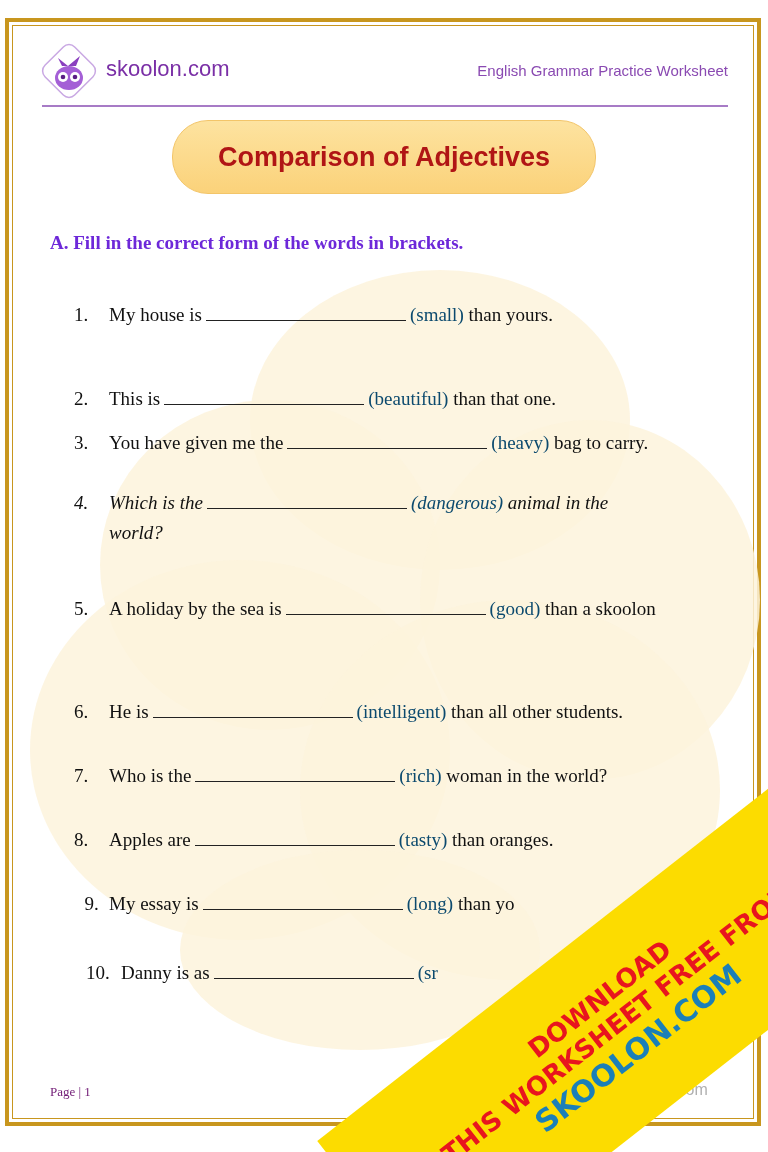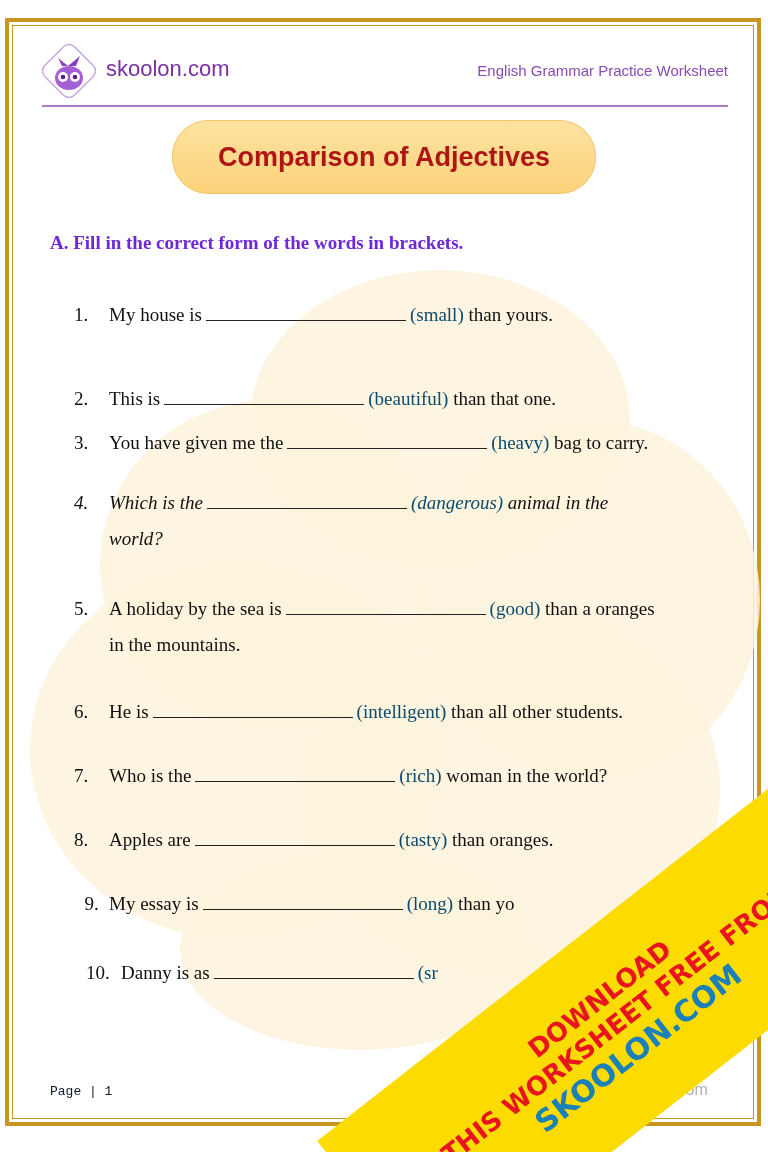--- a/index.html
+++ b/index.html
@@ -12,22 +12,22 @@
   .brand { position:absolute; left:68px; top:18px; font-family:"Liberation Sans", sans-serif; font-size:22px; color:#7a2fa6; }
   .subtitle { position:absolute; right:0; top:24px; font-family:Liberation Sans, sans-serif; font-size:15px; color:#8a4ab2; }
   .header-rule { position:absolute; left:42px; top:105px; width:686px; height:2px; background:#a77bc6; }
   .title-pill { position:absolute; left:172px; top:120px; width:422px; height:72px; border-radius:36px; background:linear-gradient(#fde3a0,#fbd27a); border:1px solid #f3c569; display:flex; align-items:center; justify-content:center; }
   .title-text { font-family:"Liberation Sans", sans-serif; font-weight:bold; font-size:27px; color:#b01515; }
   .instruction { position:absolute; left:50px; top:232px; font-size:19px; font-weight:bold; color:#6d28d9; }
   .q { position:absolute; left:74px; font-size:19px; color:#111; white-space:nowrap; }
   .q .num { display:inline-block; width:35px; }
   .q .blank { display:inline-block; width:200px; border-bottom:1px solid #222; height:14px; margin:0 4px; }
   .q .hint { color:#0c4a6e; }
-  .q .cont { display:block; padding-left:35px; margin-top:14px; }
-  .footer-page { position:absolute; left:50px; top:1084px; font-family:Liberation Mono, monospace; font-size:13px; color:#0f172a; }
+  .q .cont { display:block; padding-left:35px; margin-top:8px; }
+  .footer-page { position:absolute; left:50px; top:1084px; font-family:Liberation Serif, serif; font-size:13px; color:#701a75; }
   .footer-site { position:absolute; left:618px; top:1081px; font-family:"Liberation Sans", sans-serif; font-size:16px; color:#b0b0b0; }
   .banner { position:absolute; left:310px; top:930px; width:620px; height:190px; background:#fcdc00; transform:rotate(-38deg); transform-origin:center; display:flex; flex-direction:column; align-items:center; justify-content:center; font-family:"DejaVu Sans", sans-serif; font-weight:bold; line-height:1.15; }
   .banner .l1 { color:#e8151e; font-size:26px; }
   .banner .l2 { color:#e8151e; font-size:26px; }
   .banner .l3 { color:#1b7fb8; font-size:30px; }
 </style>
 </head>
 <body>
 
 <div class="frame-outer"></div>
@@ -70,22 +70,21 @@
   <span class="num">2.</span><span>This is</span><span class="blank"></span><span class="hint">(beautiful)</span> <span>than that one.</span>
 </div>
 <div class="q" style="top:432px;">
   <span class="num">3.</span><span>You have given me the</span><span class="blank"></span><span class="hint">(heavy)</span> <span>bag to carry.</span>
 </div>
 <div class="q" style="top:492px;font-style:italic;">
   <span class="num">4.</span><span>Which is the</span><span class="blank"></span><span class="hint">(dangerous)</span> <span>animal in the</span>
   <span class="cont">world?</span>
 </div>
 <div class="q" style="top:598px;">
-  <span class="num">5.</span><span>A holiday by the sea is</span><span class="blank"></span><span class="hint">(good)</span> <span>than a oranges</span>
-  <span class="cont">in the mountains.</span>
+  <span class="num">5.</span><span>A holiday by the sea is</span><span class="blank"></span><span class="hint">(good)</span> <span>than a skoolon</span>
 </div>
 <div class="q" style="top:701px;">
   <span class="num">6.</span><span>He is</span><span class="blank"></span><span class="hint">(intelligent)</span> <span>than all other students.</span>
 </div>
 <div class="q" style="top:765px;">
   <span class="num">7.</span><span>Who is the</span><span class="blank"></span><span class="hint">(rich)</span> <span>woman in the world?</span>
 </div>
 <div class="q" style="top:829px;">
   <span class="num">8.</span><span>Apples are</span><span class="blank"></span><span class="hint">(tasty)</span> <span>than oranges.</span>
 </div>

